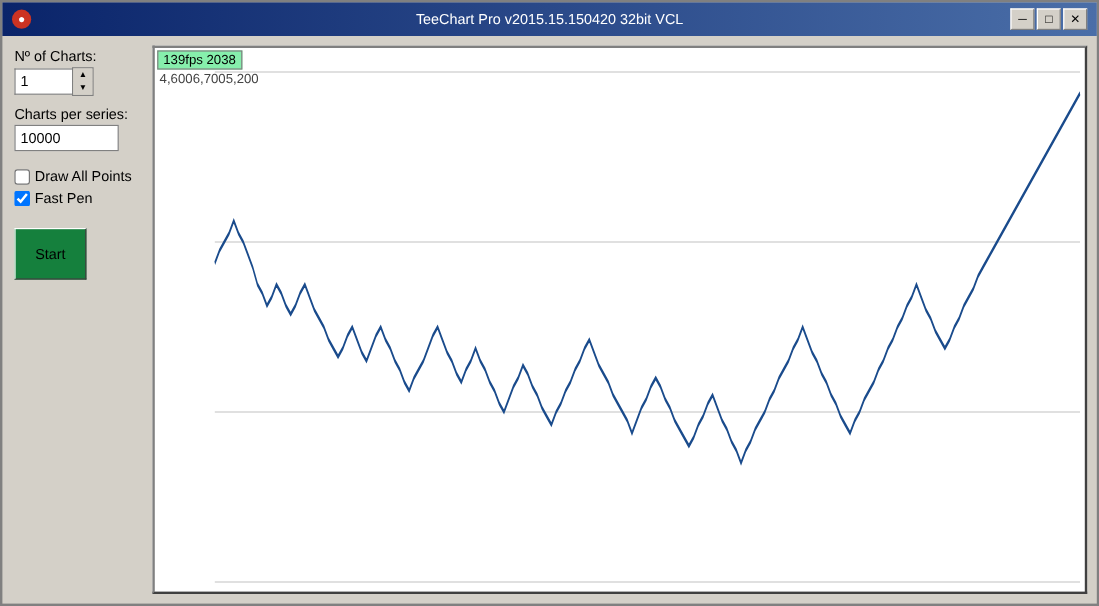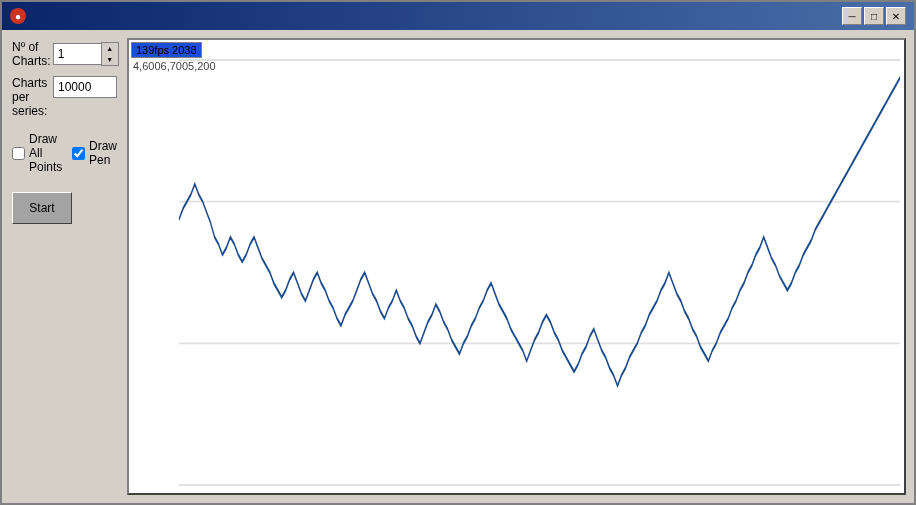--- a/index.html
+++ b/index.html
@@ -92,21 +92,21 @@
       width: 125px;
       padding: 10px;
       display: flex;
       flex-direction: column;
       gap: 8px;
       flex-shrink: 0;
     }
 
     .field-group {
       display: flex;
-      flex-direction: row;
+      flex-direction: column;
       gap: 2px;
     }
 
     .field-label {
       font-size: 12px;
       color: #000;
     }
 
     .input-with-spinner {
       display: flex;
@@ -139,32 +139,32 @@
       cursor: pointer;
       display: flex;
       align-items: center;
       justify-content: center;
       font-size: 7px;
       color: #000;
       line-height: 1;
     }
 
     .text-input {
-      width: 64px;
+      width: 87px;
       height: 22px;
       border: 1px solid #808080;
       background: white;
       padding: 2px 4px;
       font-size: 12px;
       outline: none;
     }
 
     .checkbox-group {
       display: flex;
-      flex-direction: row;
+      flex-direction: column;
       gap: 4px;
       margin-top: 6px;
     }
 
     .checkbox-item {
       display: flex;
       align-items: center;
       gap: 4px;
       cursor: pointer;
     }
@@ -176,22 +176,22 @@
       cursor: pointer;
     }
 
     .checkbox-label {
       font-size: 12px;
       color: #000;
     }
 
     .start-btn {
       width: 60px;
-      height: 32px;
-      background: #a3a3a3;
+      height: 43px;
+      background: #15803d;
       border: 1px solid #808080;
       border-top-color: #ffffff;
       border-left-color: #ffffff;
       border-bottom-color: #404040;
       border-right-color: #404040;
       cursor: pointer;
       font-size: 12px;
       margin-top: 10px;
     }
 
@@ -209,21 +209,21 @@
       border-top-color: #808080;
       border-left-color: #808080;
       position: relative;
       overflow: hidden;
     }
 
     .chart-fps-badge {
       position: absolute;
       top: 2px;
       left: 2px;
-      background: #1d4ed8;
+      background: #86efac;
       border: 1px solid #808080;
       padding: 1px 4px;
       font-size: 11px;
       color: #000;
       z-index: 10;
     }
 
     .y-axis-labels {
       position: absolute;
       left: 2px;
@@ -261,20 +261,21 @@
 <body>
 
 <div class="window">
 
   <div class="title-bar">
     <div class="title-bar-left">
       <div class="title-bar-icon">
         <span>●</span>
       </div>
     </div>
+    <span class="title-text">TeeChart Pro v2015.15.150420 32bit VCL</span>
     <div class="title-bar-buttons">
       <button class="tb-btn">─</button>
       <button class="tb-btn">□</button>
       <button class="tb-btn">✕</button>
     </div>
   </div>
 
   <div class="window-body">
 
     <div class="left-panel">
@@ -296,21 +297,21 @@
       </div>
 
 
       <div class="checkbox-group">
         <label class="checkbox-item">
           <input type="checkbox" style="">
           <span class="checkbox-label">Draw All Points</span>
         </label>
         <label class="checkbox-item">
           <input type="checkbox" checked="" style="">
-          <span class="checkbox-label">Draw Pen</span>
+          <span class="checkbox-label">Fast Pen</span>
         </label>
       </div>
 
       <button class="start-btn">Start</button>
     </div>
 
     <div class="right-panel">
       <div class="chart-container">
         <div class="chart-fps-badge">139fps 2038</div>
 

